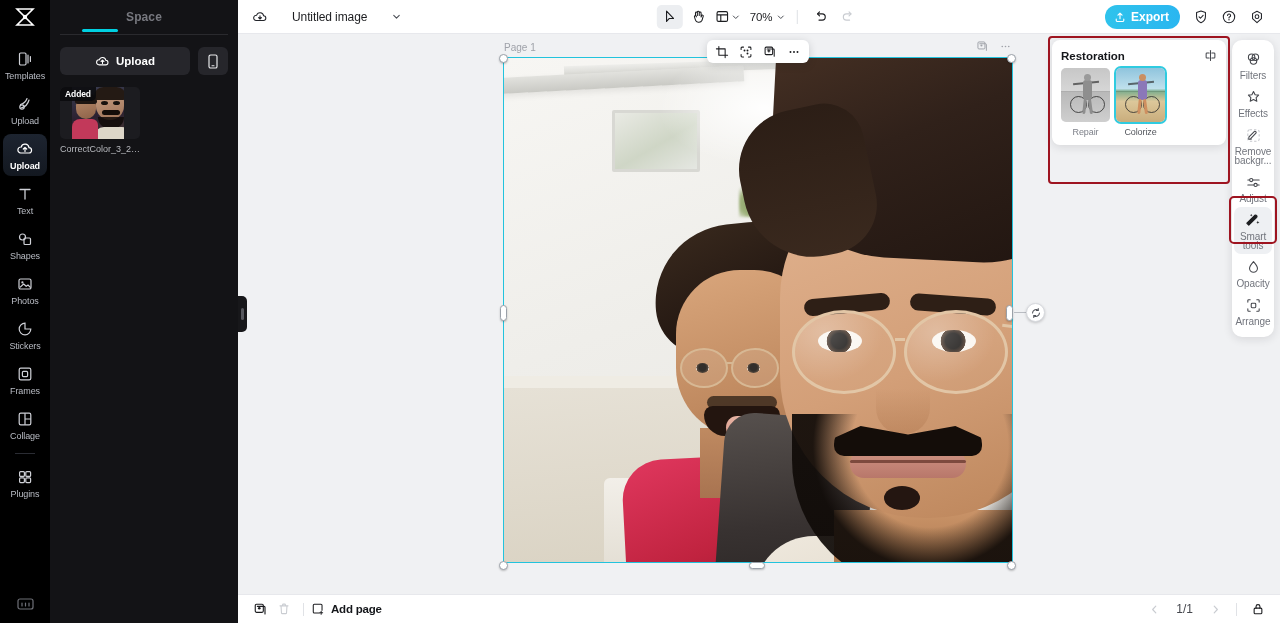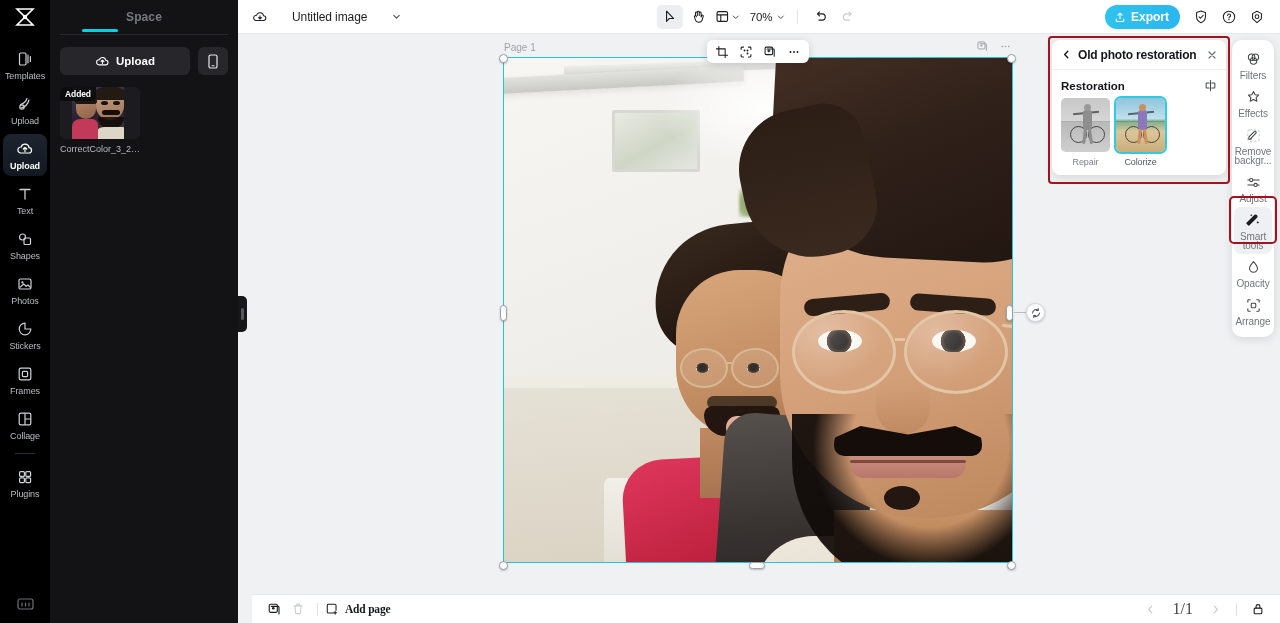--- a/index.html
+++ b/index.html
@@ -409,30 +409,30 @@
   .tool-label {
     font-size: 10px; color: #72757d; line-height: 9px; text-align: center; letter-spacing: -.1px;
   }
   .tool-outline {
     position: absolute; right: 3px; top: 196px; width: 48px; height: 48px;
     border: 2.5px solid #9e1420; border-radius: 5px; z-index: 23; pointer-events: none;
   }
 
   
   .bottombar {
-    position: absolute; left: 252px; right: 0; bottom: 0; height: 29px;
+    position: absolute; left: 238px; right: 0; bottom: 0; height: 29px;
     background: #fff; border-top: 1px solid #e7e8ec;
-    display: flex; align-items: center; padding: 0 10px; z-index: 30; font-family: Liberation Serif, serif;
+    display: flex; align-items: center; padding: 0 10px; z-index: 30;
   }
   .bb-btn { width: 24px; height: 22px; display:flex; align-items:center; justify-content:center; border-radius:4px; cursor:pointer; }
   .bb-sep { width:1px; height: 13px; background:#e0e2e6; margin: 0 7px; }
   .bb-add { display:flex; align-items:center; gap:6px; cursor:pointer; }
   .bb-add-label { font-size: 11.5px; color: #15171b; font-weight: bold; letter-spacing:-.2px; }
   .bb-right { margin-left:auto; display:flex; align-items:center; gap: 2px; }
-  .bb-page { font-size: 16px; color: #45474d; padding: 0 8px; }
+  .bb-page { font-size: 12px; color: #45474d; padding: 0 8px; }
   svg { display: block; }
 </style>
 </head>
 <body>
 
 <div class="app">
 
   <div class="rail">
     <div class="rail-logo">
       <svg width="22" height="20" viewBox="0 0 22 20" fill="none">
@@ -805,33 +805,20 @@
     <span>
       <svg width="13" height="13" viewBox="0 0 16 16">
           <circle cx="4" cy="8" r="1" fill="#9fa2a9"></circle>
           <circle cx="8" cy="8" r="1" fill="#9fa2a9"></circle>
           <circle cx="12" cy="8" r="1" fill="#9fa2a9"></circle>
         </svg>
     </span>
   </div>
 
   <div class="prop-panel">
-    <div class="prop-head">
-      <span>
-        <svg width="11" height="11" viewBox="0 0 12 12">
-            <path d="M7.4 2.4 4 6l3.4 3.6" stroke="#15171b" stroke-width="1.5" fill="none" stroke-linecap="round" stroke-linejoin="round"></path>
-          </svg>
-      </span>
-      <span class="prop-title">Old photo restoration</span>
-      <span class="prop-close">
-        <svg width="12" height="12" viewBox="0 0 12 12">
-            <path d="M3 3l6 6M9 3l-6 6" stroke="#6c6f77" stroke-width="1.2" stroke-linecap="round"></path>
-          </svg>
-      </span>
-    </div>
     <div class="prop-section-head">
       <span class="prop-section-title">Restoration</span>
       <span class="prop-compare">
         <svg width="13" height="13" viewBox="0 0 14 14">
             <path d="M7 1.6v10.8" stroke="#45474d" stroke-width="1.1" stroke-linecap="round"></path>
             <path d="M5.6 4.2H3.2a.9.9 0 0 0-.9.9v3.8c0 .5.4.9.9.9h2.4M8.4 4.2h2.4c.5 0 .9.4.9.9v3.8c0 .5-.4.9-.9.9H8.4" stroke="#45474d" stroke-width="1.1" fill="none" stroke-linecap="round"></path>
           </svg>
       </span>
     </div>
     <div class="resto-row">

